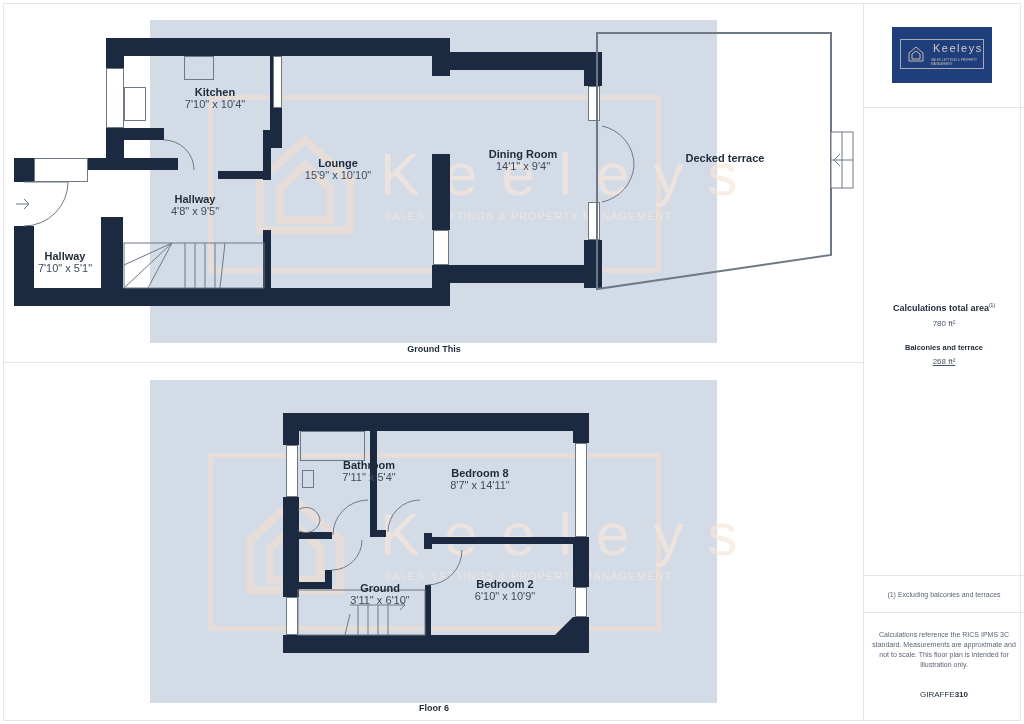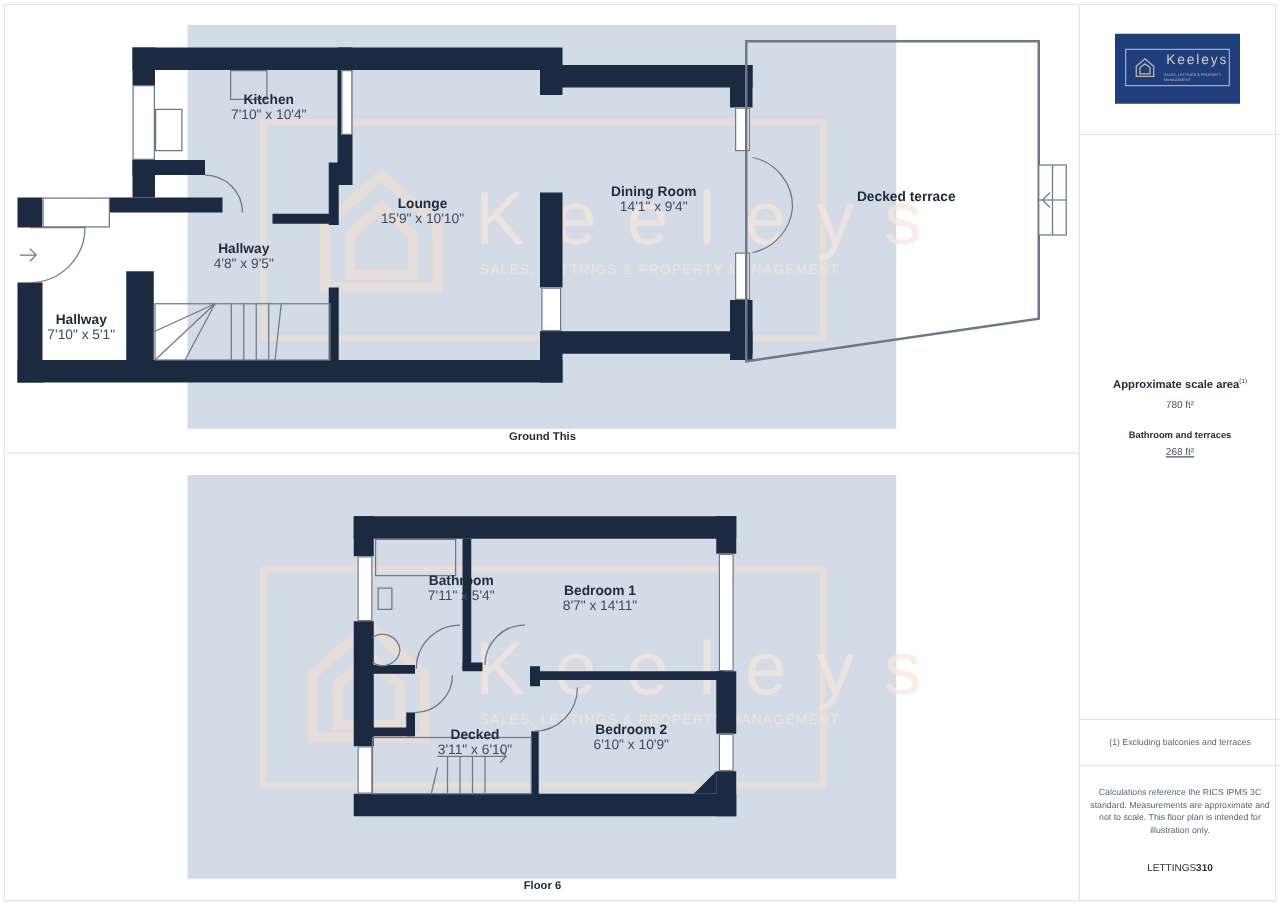--- a/index.html
+++ b/index.html
@@ -90,21 +90,21 @@
     <line x1="225" y1="243" x2="220" y2="288"></line>
   </g>
 
   <path d="M597 33 L831 33 L831 255 L597 289 Z" fill="none" stroke="#6f7885" stroke-width="2"></path>
   <rect x="831" y="132" width="22" height="56" fill="#fff" stroke="#6f7885" stroke-width="1"></rect>
   <line x1="842" y1="132" x2="842" y2="188" stroke="#6f7885"></line>
   <line x1="831" y1="160" x2="853" y2="160" stroke="#6f7885"></line>
   <path d="M840 154 L834 160 L840 166" stroke="#6f7885" fill="none"></path>
 </svg>
 
-<div class="room" style="left:170px;top:74px;width:90px;">
+<div class="room" style="left:170px;top:86px;width:90px;">
   <span class="n">Kitchen</span>
   <span class="d">7'10" x 10'4"</span>
 </div>
 <div class="room" style="left:150px;top:193px;width:90px;">
   <span class="n">Hallway</span>
   <span class="d">4'8" x 9'5"</span>
 </div>
 <div class="room" style="left:20px;top:250px;width:90px;">
   <span class="n">Hallway</span>
   <span class="d">7'10" x 5'1"</span>
@@ -172,25 +172,25 @@
 
   </g>
   <path d="M573 617 L555 635 L573 635 Z" fill="#1b2a41"></path>
 </svg>
 
 <div class="room" style="left:298px;top:459px;width:70px;margin-left:36px;">
   <span class="n">Bathroom</span>
   <span class="d">7'11" x 5'4"</span>
 </div>
 <div class="room" style="left:430px;top:467px;width:100px;">
-  <span class="n">Bedroom 1</span>
+  <span class="n">Bedroom 8</span>
   <span class="d">8'7" x 14'11"</span>
 </div>
 <div class="room" style="left:340px;top:582px;width:80px;">
-  <span class="n">Decked</span>
+  <span class="n">Ground</span>
   <span class="d">3'11" x 6'10"</span>
 </div>
 <div class="room" style="left:455px;top:578px;width:100px;">
   <span class="n">Bedroom 2</span>
   <span class="d">6'10" x 10'9"</span>
 </div>
 
 <div class="floor-label" style="left:334px;top:703px;">Floor 6</div>
 
 <div class="side-cell" style="top:3px;height:105px;"></div>
@@ -198,25 +198,25 @@
   <div class="logo-inner">
     <svg style="position:absolute;left:6px;top:5px;" width="18" height="18" viewBox="0 0 18 18">
       <path d="M2 16 L2 8 L9 2 L16 8 L16 16 Z M5 14 L5 9 L9 6 L13 9 L13 14 Z" fill="none" stroke="#c9b8b2" stroke-width="1"></path>
     </svg>
     <span class="logo-text">Keeleys</span>
     <span class="logo-sub">SALES, LETTINGS &amp; PROPERTY MANAGEMENT</span>
   </div>
 </div>
 
 <div class="area-title" style="top:302px;">
-  <span>Approximate scale area</span><sup style="font-size:5px;font-weight:normal;">(1)</sup>
+  <span>Calculations total area</span><sup style="font-size:5px;font-weight:normal;">(1)</sup>
 </div>
 <div class="area-val" style="top:319px;">780 ft²</div>
-<div class="area-title" style="top:343px;font-size:7.5px;">Bathroom and terraces</div>
+<div class="area-title" style="top:343px;font-size:7.5px;">Balconies and terrace</div>
 <div class="area-val" style="top:357px;text-decoration:underline;">268 ft²</div>
 
 <div class="side-cell" style="top:575px;height:38px;border-top:1px solid #e3e5e8;"></div>
 <div class="note" style="top:590px;">(1) Excluding balconies and terraces</div>
 
 <div class="note" style="top:630px;">Calculations reference the RICS IPMS 3C standard. Measurements are approximate and not to scale. This floor plan is intended for illustration only.</div>
 <div class="area-val" style="top:690px;color:#1f2a3a;">
-  <span>LETTINGS</span><b>310</b>
+  <span>GIRAFFE</span><b>310</b>
 </div>
 
 </body></html>

